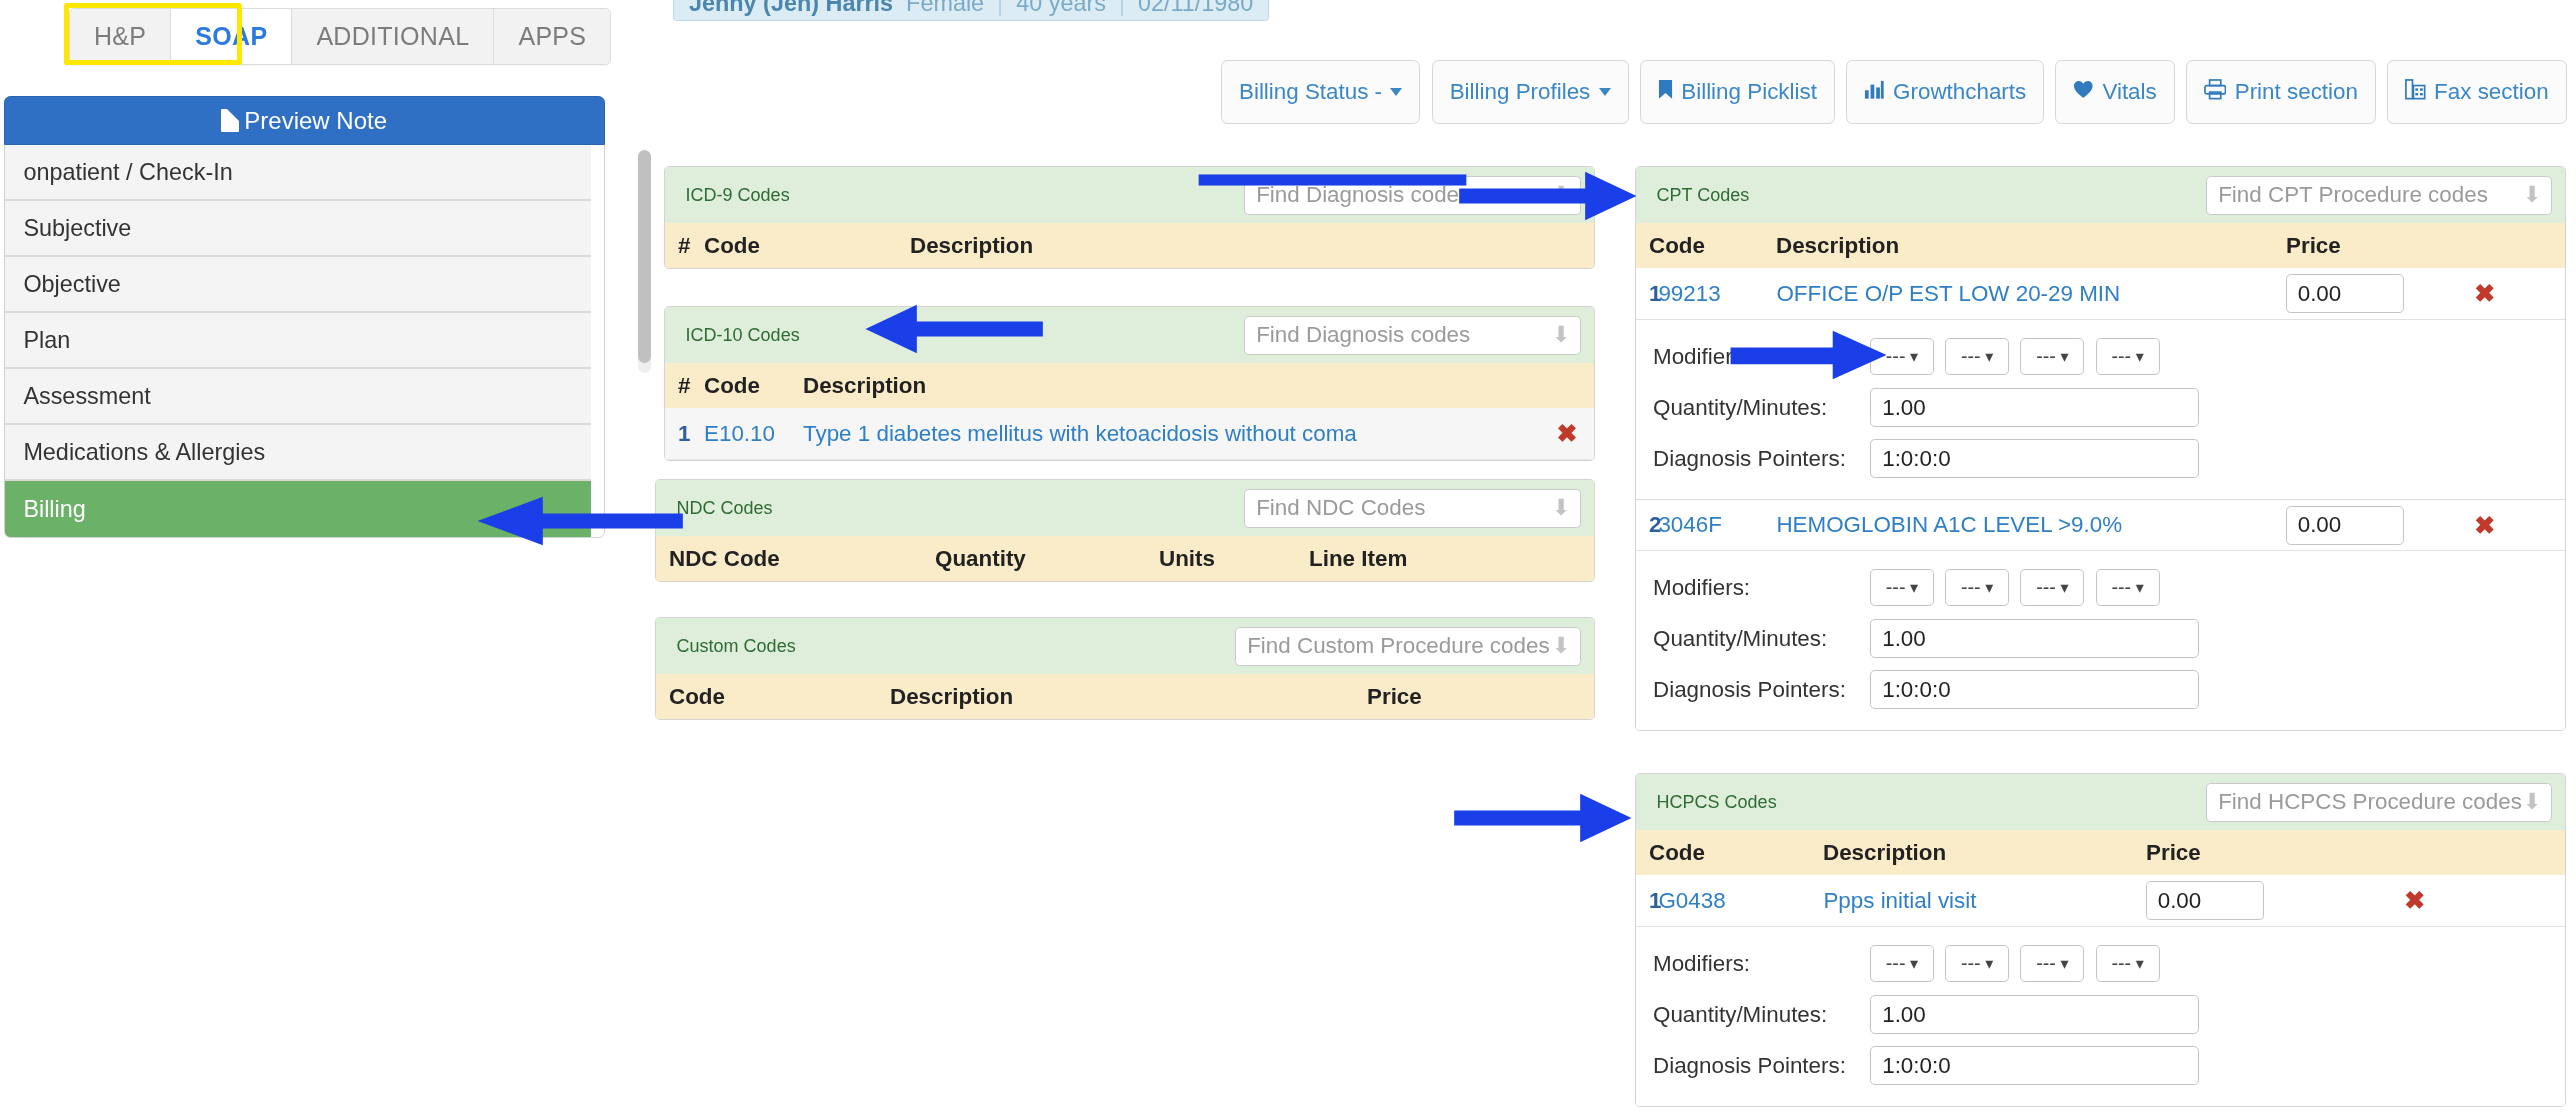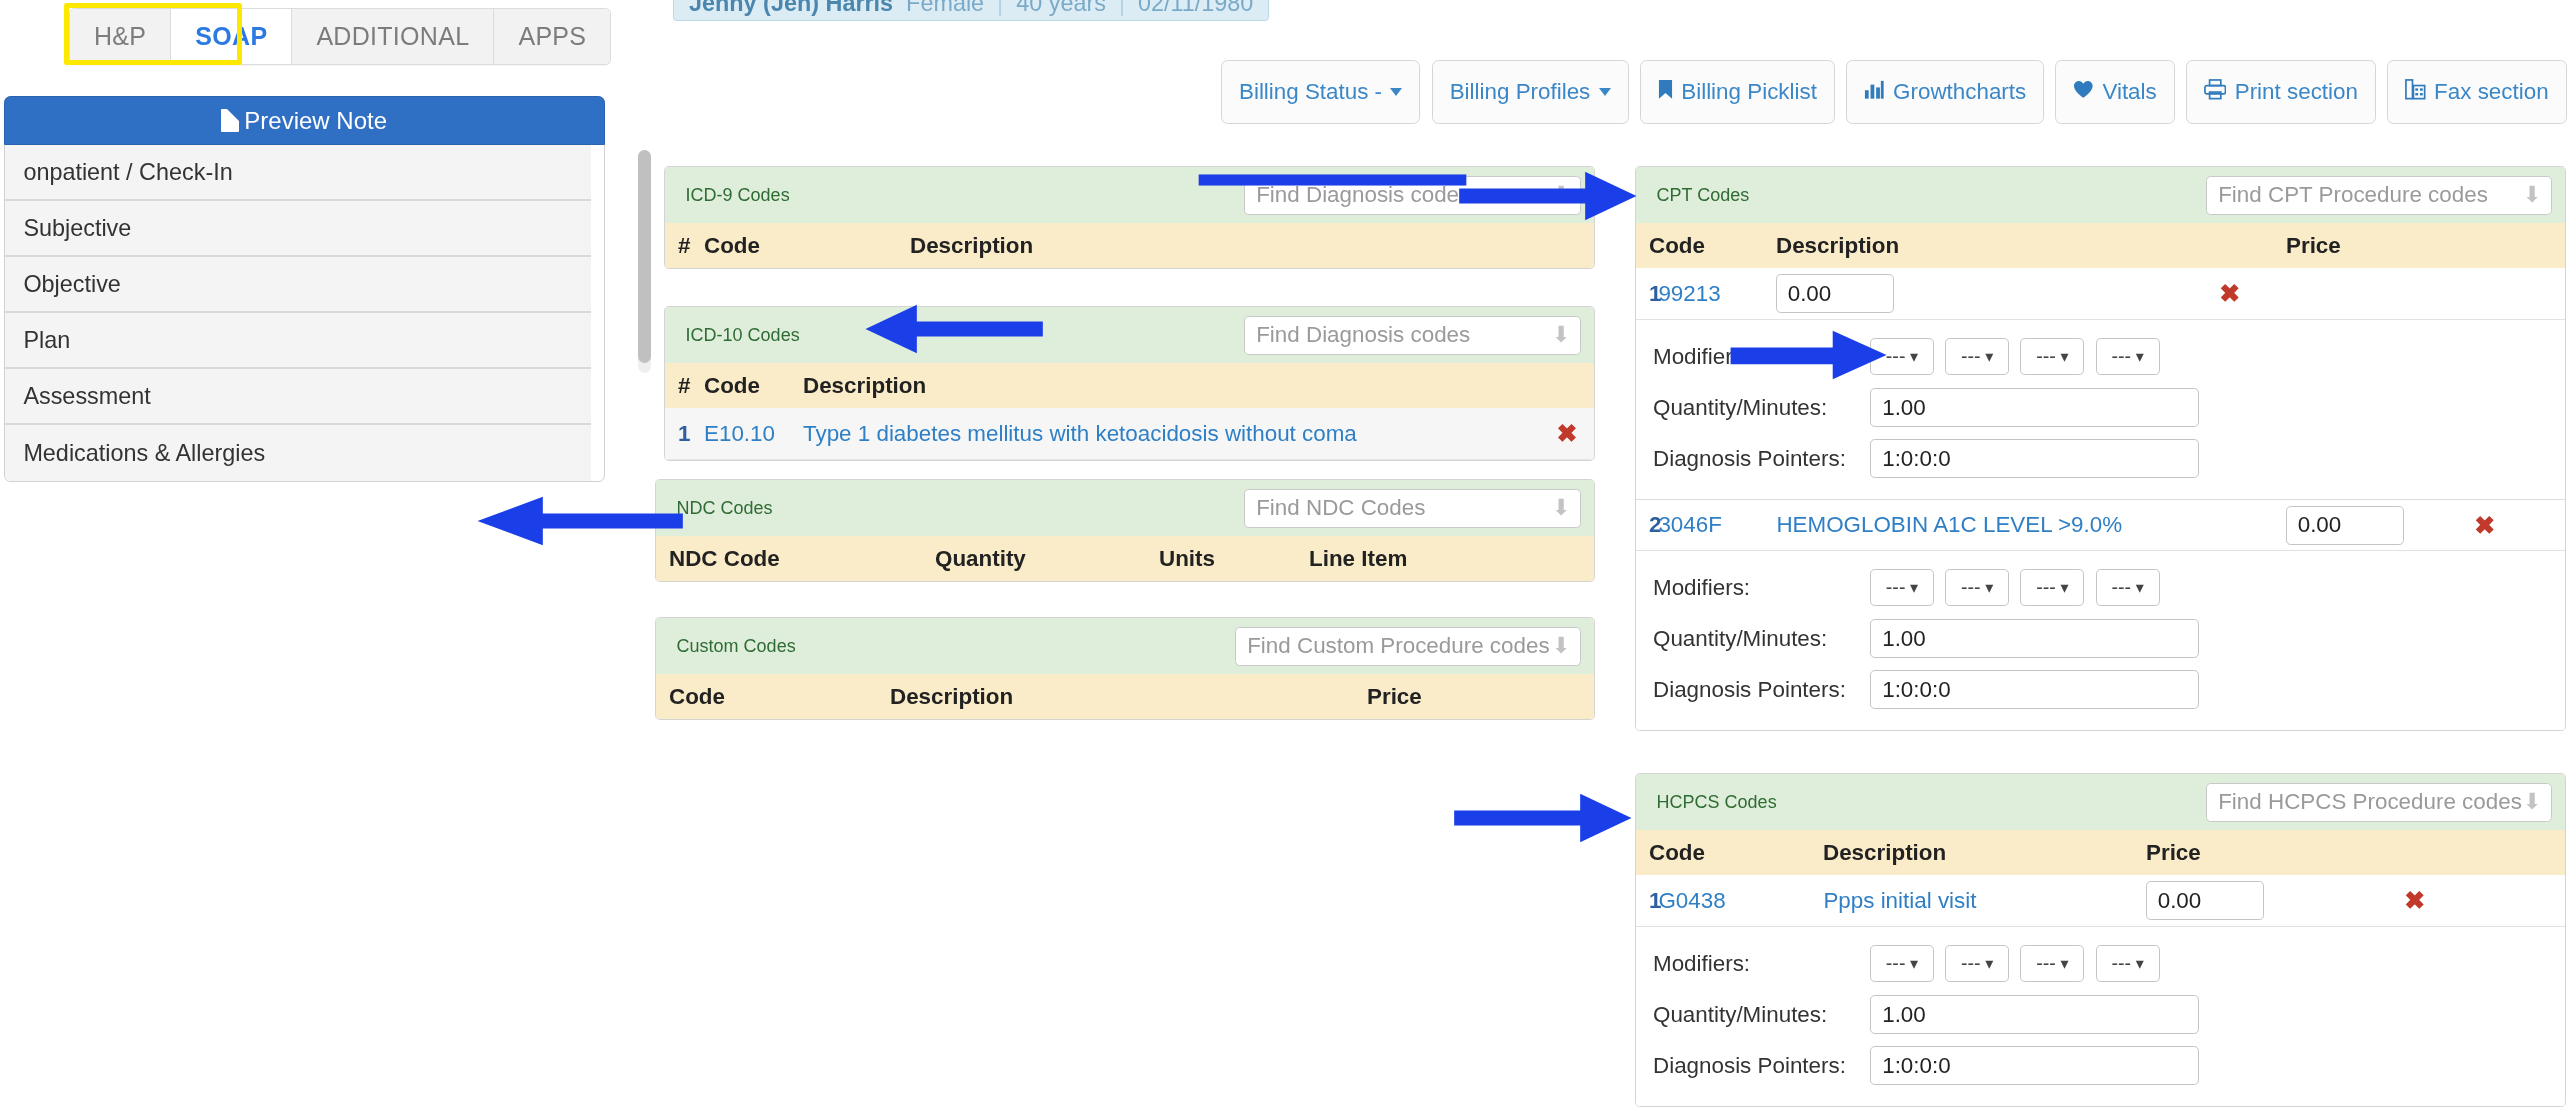--- a/index.html
+++ b/index.html
@@ -325,20 +325,23 @@
       <span>Objective</span>
     </div>
     <div class="section-item">
       <span>Plan</span>
     </div>
     <div class="section-item">
       <span>Assessment</span>
     </div>
     <div class="section-item">
       <span>Medications &amp; Allergies</span>
+    </div>
+    <div class="section-item selected">
+      <span>Billing</span>
     </div>
   </div>
 
   <div id="list-scrollbar">
     <div id="list-scrollbar-thumb"></div>
   </div>
 </div>
 
 <div id="patient-banner">
   <span id="patient-name">Jenny (Jen) Harris</span>
@@ -487,20 +490,21 @@
   </div>
   <div class="col-head">
     <span style="width:140px; padding-left:13px;">Code</span>
     <span style="width:510px;">Description</span>
     <span>Price</span>
   </div>
 
   <div class="row" style="border-bottom:0.9px solid #e2e2e2;">
     <span class="num" style="width:22.4px; padding-left:13px;">1</span>
     <span class="lnk" style="width:118px;">99213</span>
+    <span class="lnk" style="width:510px;">OFFICE O/P EST LOW 20-29 MIN</span>
     <span class="price-input">0.00</span>
     <span class="xmark" style="flex:1; text-align:center;">✖</span>
   </div>
   <div class="detail-block">
     <div class="detail-row">
       <span class="detail-label">Modifiers:</span>
       <span class="mini-select">
           <span>---</span>
           <span class="chev">▾</span>
         </span>

